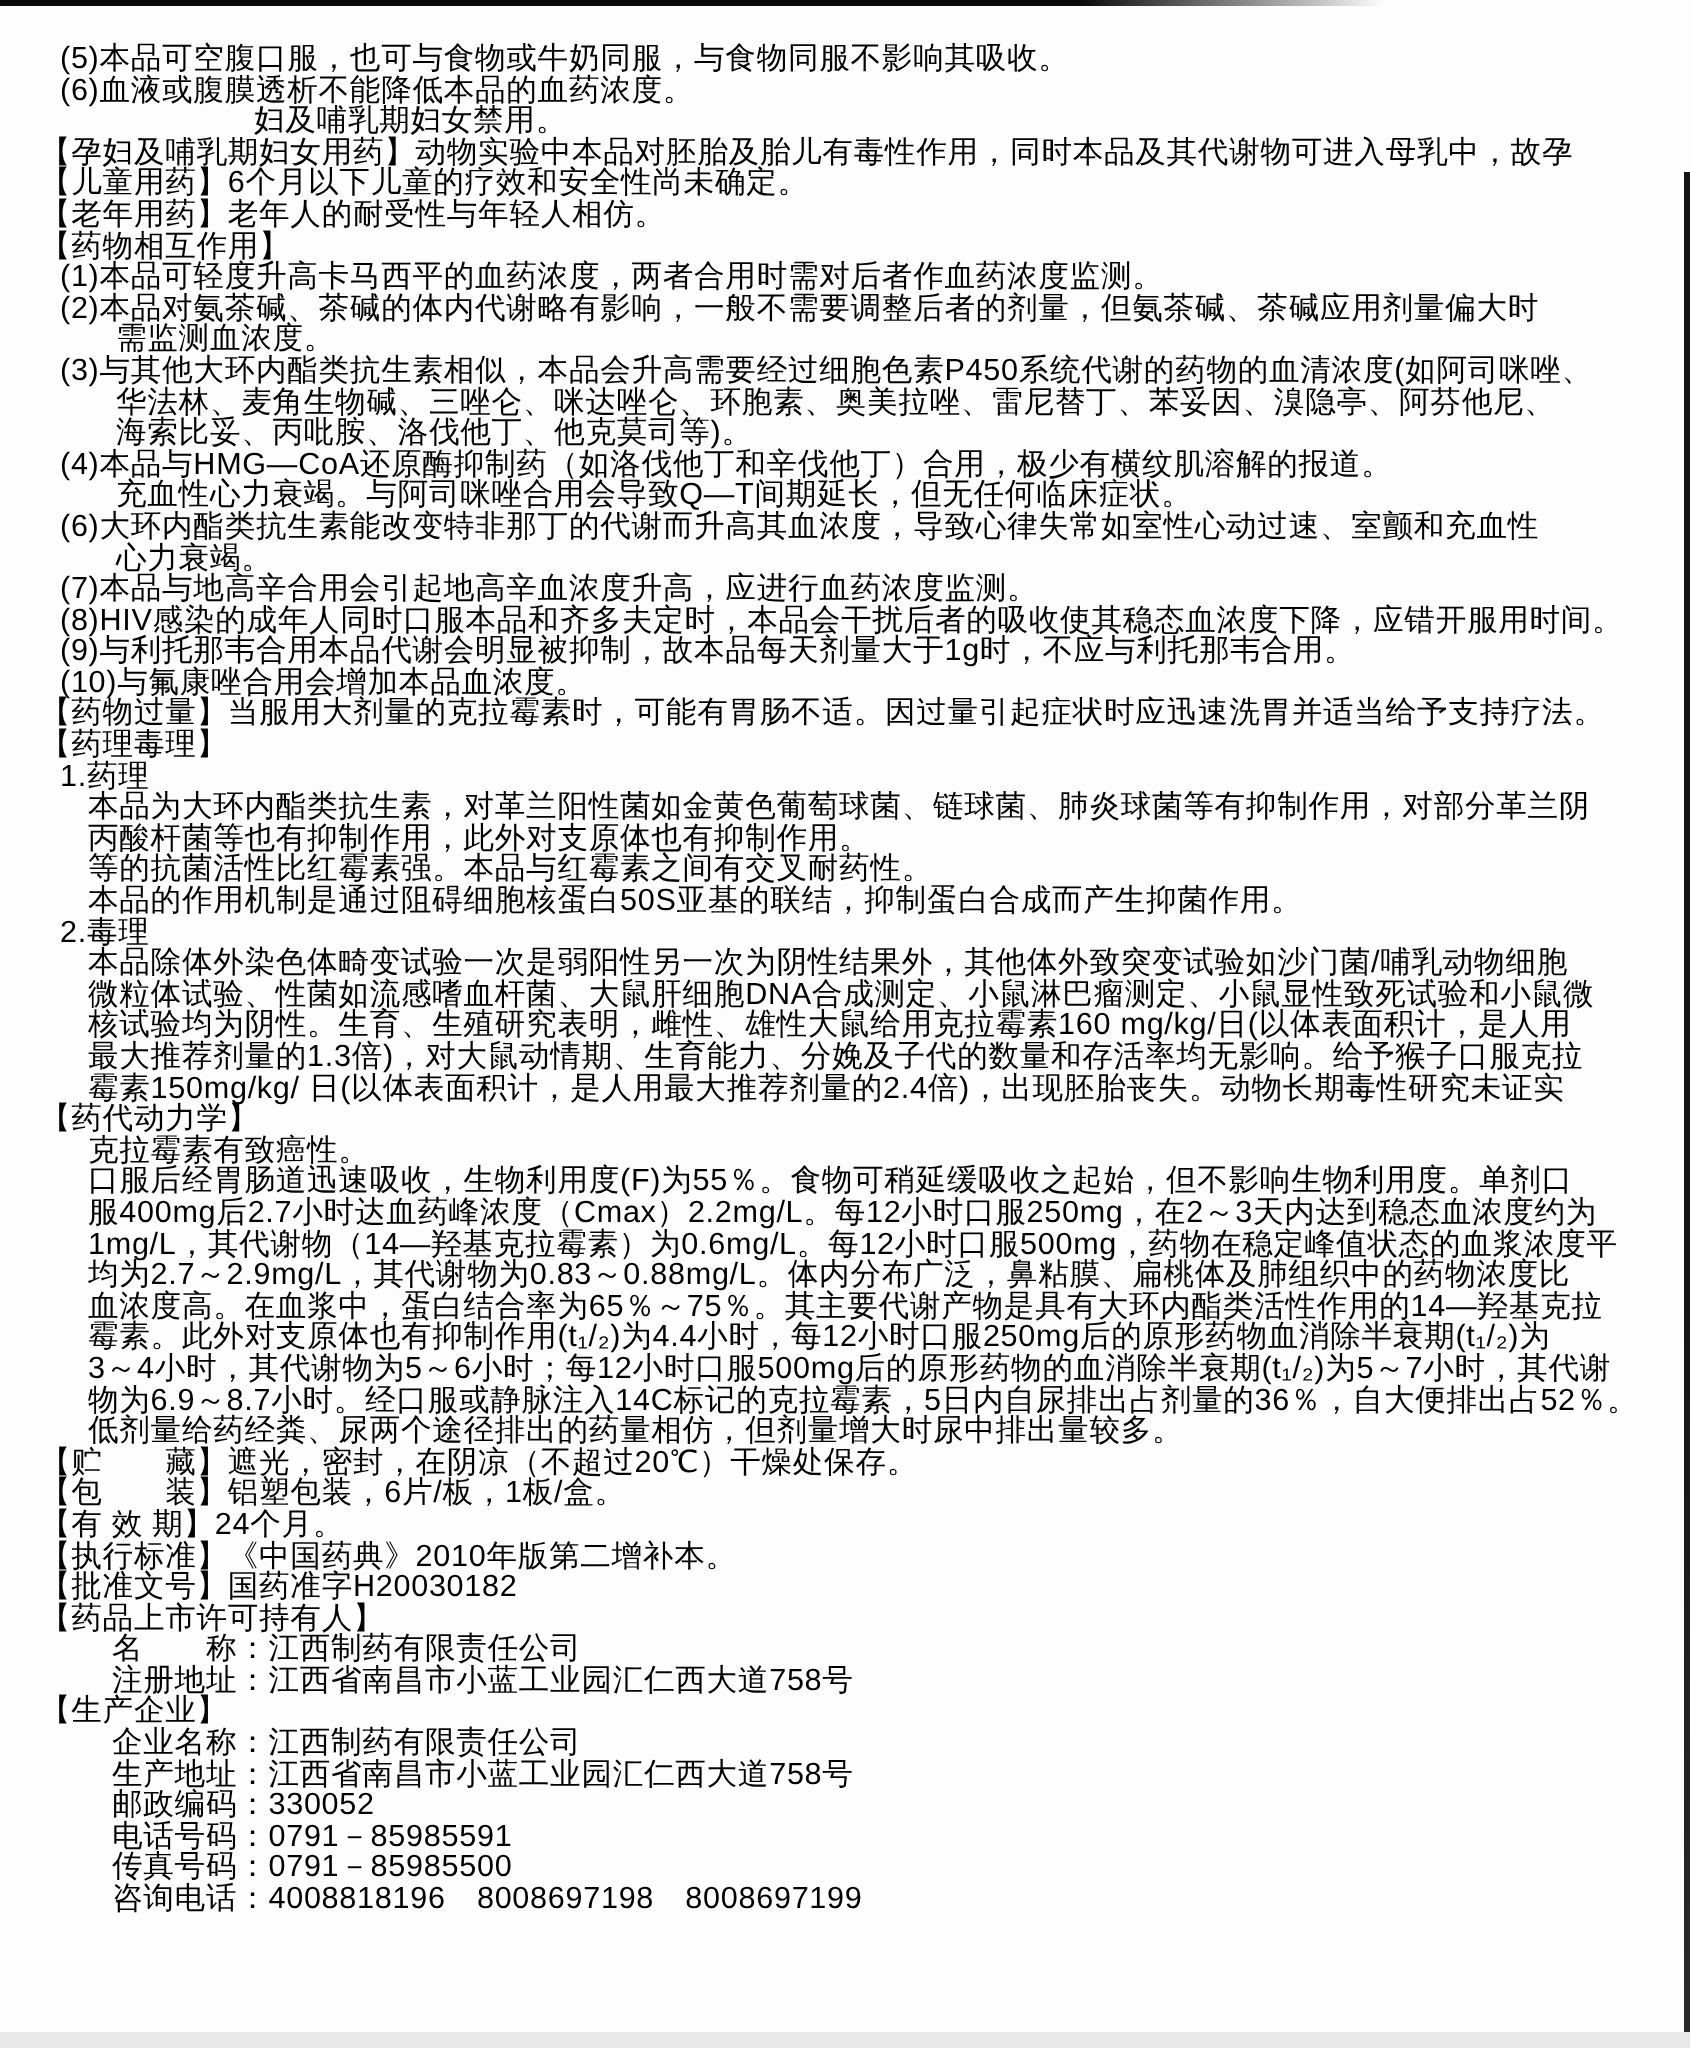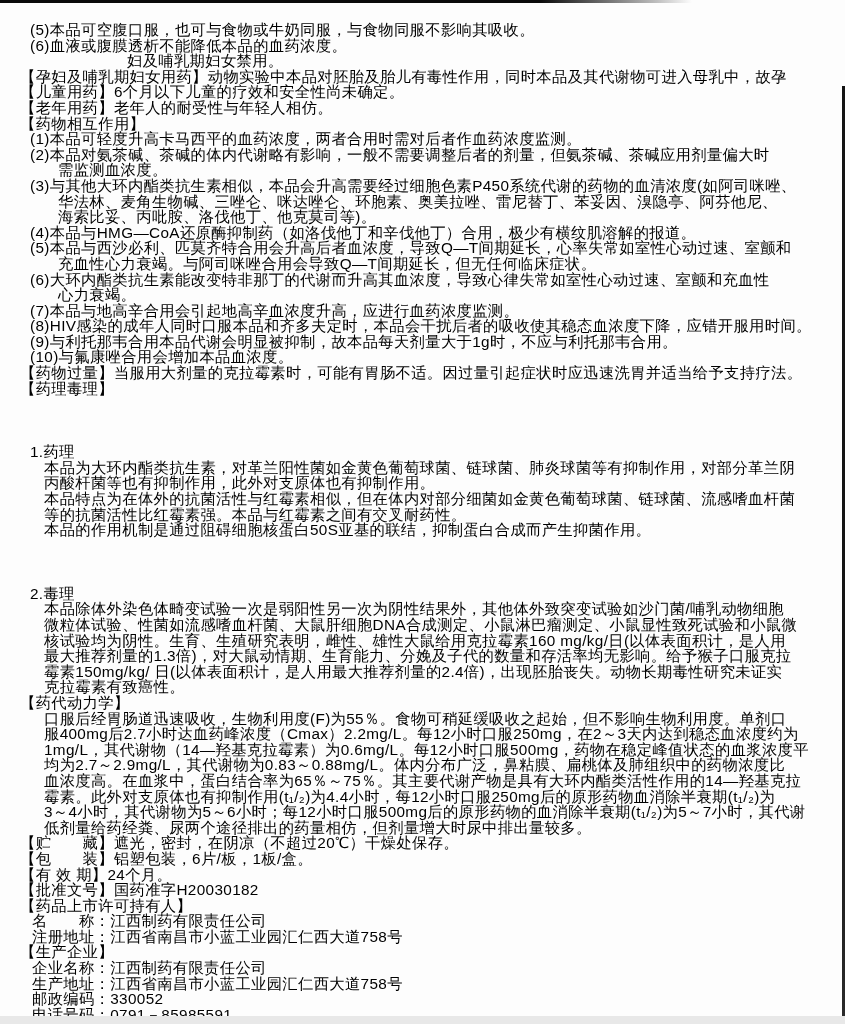--- a/index.html
+++ b/index.html
@@ -31,23 +31,23 @@
     font-size:15.3px;
     line-height:15.6px;
     height:15.6px;
     letter-spacing:0.35px;
     font-weight:500;
   }
   .label      { padding-left:20px; }
   .label-cont { padding-left:127px; }
   .item       { padding-left:30px; }
   .item-cont  { padding-left:58px; }
-  .sub        { padding-left:30px;margin-top:48px; }
+  .sub        { padding-left:30px; }
   .body       { padding-left:44px; }
-  .field      { padding-left:32px; }
+  .field      { padding-left:32px;margin-left:24px; }
 </style>
 </head>
 <body>
 
 <div class="page">
   <div class="scan-edge-top"></div>
   <div class="scan-edge-right"></div>
   <div class="content">
       <div class="line item">(5)本品可空腹口服，也可与食物或牛奶同服，与食物同服不影响其吸收。</div>
       <div class="line item">(6)血液或腹膜透析不能降低本品的血药浓度。</div>
@@ -56,55 +56,55 @@
       <div class="line label">【儿童用药】6个月以下儿童的疗效和安全性尚未确定。</div>
       <div class="line label">【老年用药】老年人的耐受性与年轻人相仿。</div>
       <div class="line label">【药物相互作用】</div>
       <div class="line item">(1)本品可轻度升高卡马西平的血药浓度，两者合用时需对后者作血药浓度监测。</div>
       <div class="line item">(2)本品对氨茶碱、茶碱的体内代谢略有影响，一般不需要调整后者的剂量，但氨茶碱、茶碱应用剂量偏大时</div>
       <div class="line item-cont">需监测血浓度。</div>
       <div class="line item">(3)与其他大环内酯类抗生素相似，本品会升高需要经过细胞色素P450系统代谢的药物的血清浓度(如阿司咪唑、</div>
       <div class="line item-cont">华法林、麦角生物碱、三唑仑、咪达唑仑、环胞素、奥美拉唑、雷尼替丁、苯妥因、溴隐亭、阿芬他尼、</div>
       <div class="line item-cont">海索比妥、丙吡胺、洛伐他丁、他克莫司等)。</div>
       <div class="line item">(4)本品与HMG—CoA还原酶抑制药（如洛伐他丁和辛伐他丁）合用，极少有横纹肌溶解的报道。</div>
-      <div class="line item">(5)本品与西沙必利、匹莫齐特合用会升高后者血浓度，导致Q—T间期延长，心率失常如室性心动过速、室颤和</div>
       <div class="line item-cont">充血性心力衰竭。与阿司咪唑合用会导致Q—T间期延长，但无任何临床症状。</div>
       <div class="line item">(6)大环内酯类抗生素能改变特非那丁的代谢而升高其血浓度，导致心律失常如室性心动过速、室颤和充血性</div>
       <div class="line item-cont">心力衰竭。</div>
       <div class="line item">(7)本品与地高辛合用会引起地高辛血浓度升高，应进行血药浓度监测。</div>
       <div class="line item">(8)HIV感染的成年人同时口服本品和齐多夫定时，本品会干扰后者的吸收使其稳态血浓度下降，应错开服用时间。</div>
       <div class="line item">(9)与利托那韦合用本品代谢会明显被抑制，故本品每天剂量大于1g时，不应与利托那韦合用。</div>
       <div class="line item">(10)与氟康唑合用会增加本品血浓度。</div>
       <div class="line label">【药物过量】当服用大剂量的克拉霉素时，可能有胃肠不适。因过量引起症状时应迅速洗胃并适当给予支持疗法。</div>
       <div class="line label">【药理毒理】</div>
       <div class="line sub">1.药理</div>
       <div class="line body">本品为大环内酯类抗生素，对革兰阳性菌如金黄色葡萄球菌、链球菌、肺炎球菌等有抑制作用，对部分革兰阴</div>
       <div class="line body">丙酸杆菌等也有抑制作用，此外对支原体也有抑制作用。</div>
-      <div class="line body">本品特点为在体外的抗菌活性与红霉素相似，但在体内对部分细菌如金黄色葡萄球菌、链球菌、流感嗜血杆菌</div>
       <div class="line body">等的抗菌活性比红霉素强。本品与红霉素之间有交叉耐药性。</div>
       <div class="line body">本品的作用机制是通过阻碍细胞核蛋白50S亚基的联结，抑制蛋白合成而产生抑菌作用。</div>
       <div class="line sub">2.毒理</div>
       <div class="line body">本品除体外染色体畸变试验一次是弱阳性另一次为阴性结果外，其他体外致突变试验如沙门菌/哺乳动物细胞</div>
       <div class="line body">微粒体试验、性菌如流感嗜血杆菌、大鼠肝细胞DNA合成测定、小鼠淋巴瘤测定、小鼠显性致死试验和小鼠微</div>
       <div class="line body">核试验均为阴性。生育、生殖研究表明，雌性、雄性大鼠给用克拉霉素160 mg/kg/日(以体表面积计，是人用</div>
       <div class="line body">最大推荐剂量的1.3倍)，对大鼠动情期、生育能力、分娩及子代的数量和存活率均无影响。给予猴子口服克拉</div>
       <div class="line body">霉素150mg/kg/ 日(以体表面积计，是人用最大推荐剂量的2.4倍)，出现胚胎丧失。动物长期毒性研究未证实</div>
+      <div class="line label">【药代动力学】</div>
       <div class="line body">克拉霉素有致癌性。</div>
-      <div class="line label">【药代动力学】</div>
       <div class="line body">口服后经胃肠道迅速吸收，生物利用度(F)为55％。食物可稍延缓吸收之起始，但不影响生物利用度。单剂口</div>
       <div class="line body">服400mg后2.7小时达血药峰浓度（Cmax）2.2mg/L。每12小时口服250mg，在2～3天内达到稳态血浓度约为</div>
       <div class="line body">1mg/L，其代谢物（14—羟基克拉霉素）为0.6mg/L。每12小时口服500mg，药物在稳定峰值状态的血浆浓度平</div>
       <div class="line body">均为2.7～2.9mg/L，其代谢物为0.83～0.88mg/L。体内分布广泛，鼻粘膜、扁桃体及肺组织中的药物浓度比</div>
       <div class="line body">血浓度高。在血浆中，蛋白结合率为65％～75％。其主要代谢产物是具有大环内酯类活性作用的14—羟基克拉</div>
       <div class="line body">霉素。此外对支原体也有抑制作用(t₁/₂)为4.4小时，每12小时口服250mg后的原形药物血消除半衰期(t₁/₂)为</div>
       <div class="line body">3～4小时，其代谢物为5～6小时；每12小时口服500mg后的原形药物的血消除半衰期(t₁/₂)为5～7小时，其代谢</div>
+      <div class="line body">物为6.9～8.7小时。经口服或静脉注入14C标记的克拉霉素，5日内自尿排出占剂量的36％，自大便排出占52％。</div>
       <div class="line body">低剂量给药经粪、尿两个途径排出的药量相仿，但剂量增大时尿中排出量较多。</div>
       <div class="line label">【贮　　藏】遮光，密封，在阴凉（不超过20℃）干燥处保存。</div>
       <div class="line label">【包　　装】铝塑包装，6片/板，1板/盒。</div>
       <div class="line label">【有 效 期】24个月。</div>
+      <div class="line label">【执行标准】《中国药典》2010年版第二增补本。</div>
       <div class="line label">【批准文号】国药准字H20030182</div>
       <div class="line label">【药品上市许可持有人】</div>
       <div class="line field">名　　称：江西制药有限责任公司</div>
       <div class="line field">注册地址：江西省南昌市小蓝工业园汇仁西大道758号</div>
       <div class="line label">【生产企业】</div>
       <div class="line field">企业名称：江西制药有限责任公司</div>
       <div class="line field">生产地址：江西省南昌市小蓝工业园汇仁西大道758号</div>
       <div class="line field">邮政编码：330052</div>
       <div class="line field">电话号码：0791－85985591</div>
       <div class="line field">传真号码：0791－85985500</div>

